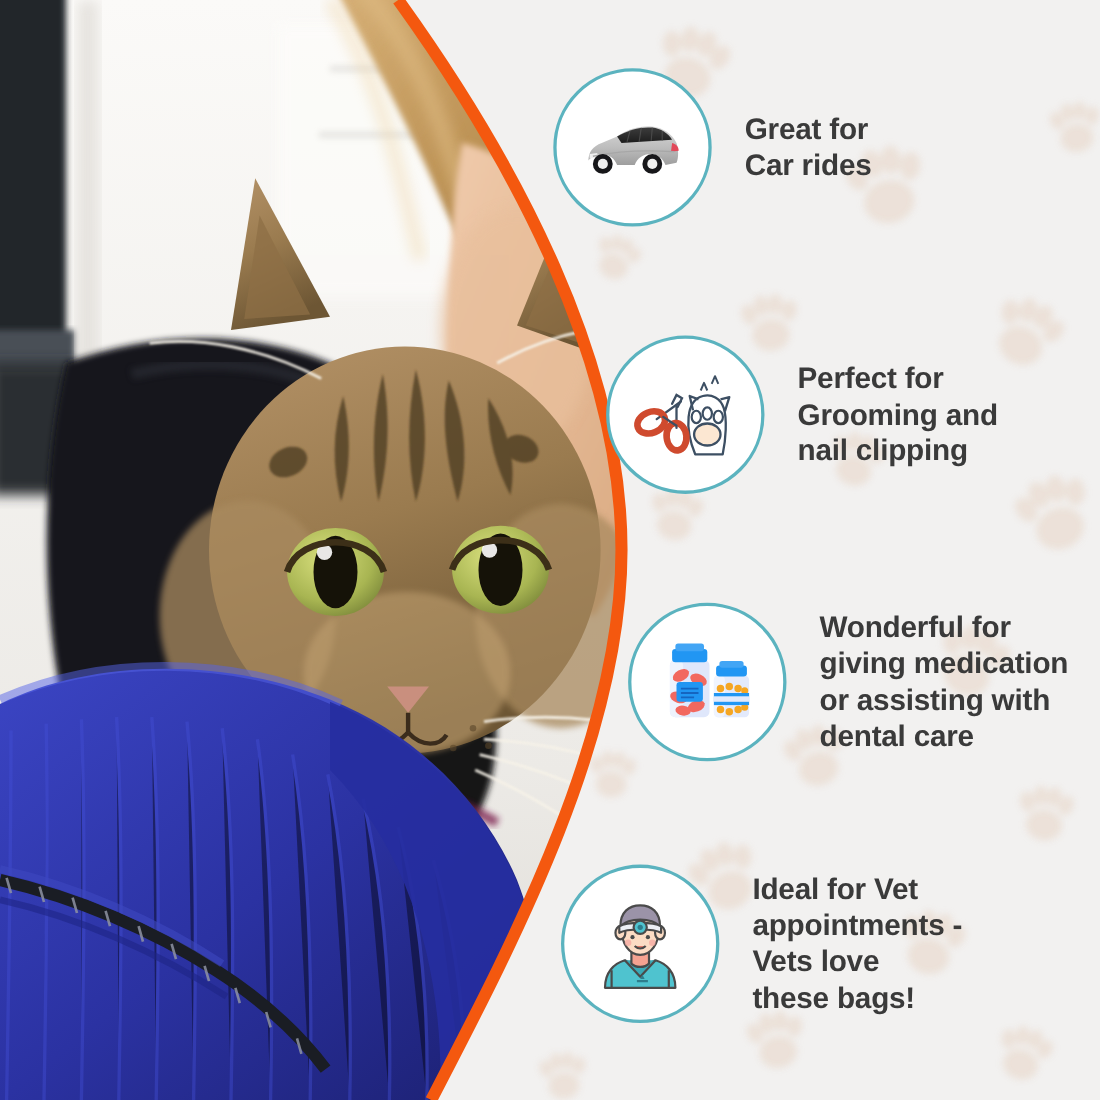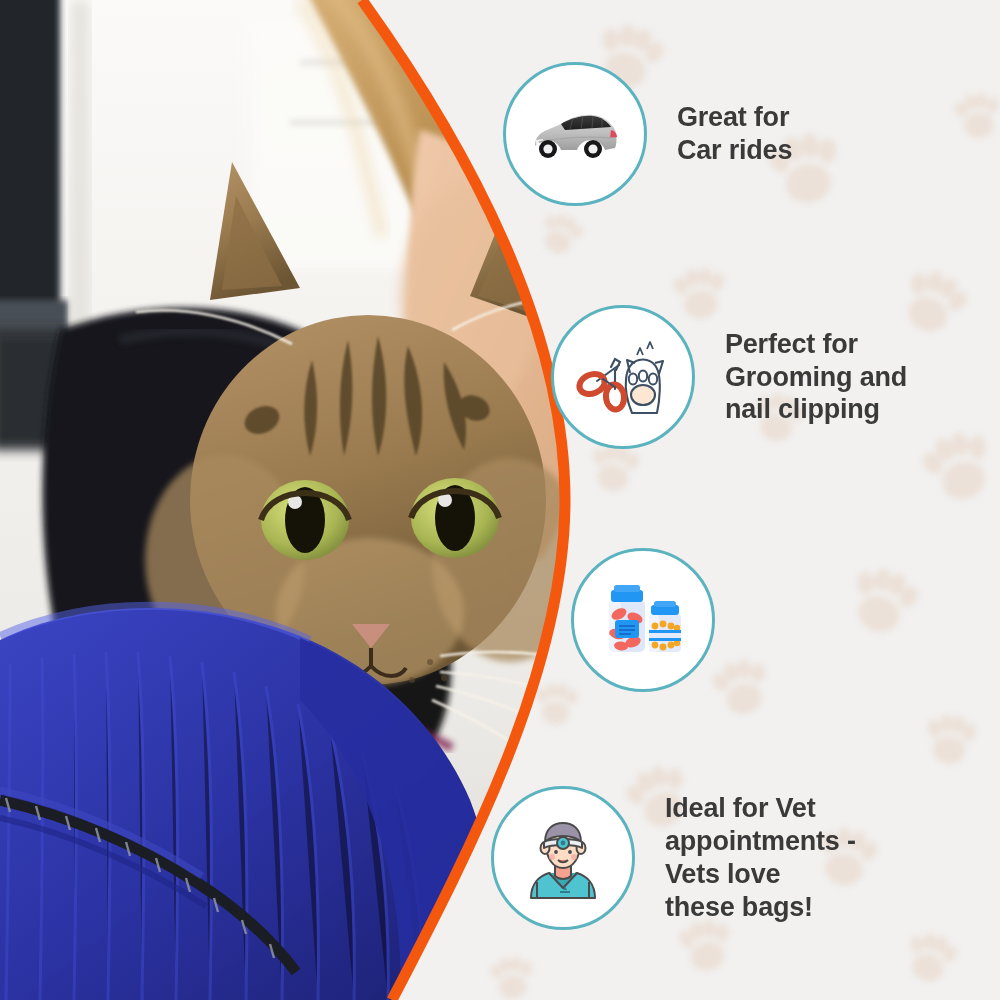--- a/index.html
+++ b/index.html
@@ -26,21 +26,21 @@
     color:#3a3a3a;
     font-size:27px;
     font-weight:bold;
     line-height:1.22;
     white-space:pre-line;
     letter-spacing:-0.2px;
   }
   #feature-0{left:503px;top:62px;}
   #feature-1{left:551px;top:305px;}
   #feature-2{left:571px;top:548px;}
-  #feature-3{left:491px;top:786px;}
+  #feature-3{left:510px;top:786px;}
 </style>
 </head>
 <body>
 
 <div id="stage">
 
   <svg class="layer" viewBox="0 0 1000 1000" preserveAspectRatio="none">
     <defs>
       <g id="paw">
         <ellipse cx="0" cy="10" rx="20" ry="17"></ellipse>
@@ -375,20 +375,24 @@
             <circle cx="82" cy="56" r="3.2"></circle>
           <circle cx="60" cy="73" r="3.4"></circle>
             <circle cx="68" cy="75" r="3.4"></circle>
           <circle cx="76" cy="73" r="3.4"></circle>
             <circle cx="82" cy="71" r="3.2"></circle>
         </g>
         <rect x="54" y="58" width="32" height="11" fill="#2196f3"></rect>
         <rect x="54" y="61" width="32" height="5" fill="#e3eafc"></rect>
       </svg>
     </div>
+    <div class="feature-label">Wonderful for
+giving medication
+or assisting with
+dental care</div>
   </div>
 
   <div class="feature" id="feature-3">
     <div class="icon-circle">
       <svg viewBox="0 0 96 96">
         <g stroke="#4a4a4a" stroke-width="2" stroke-linejoin="round">
 
           <path d="M 16,88 C 16,74 24,66 34,63 L 48,70 L 62,63
                    C 72,66 80,74 80,88 Z" fill="#4fc3cf"></path>
           <path d="M 34,63 L 48,78 L 62,63" fill="#3aa9b6"></path>

